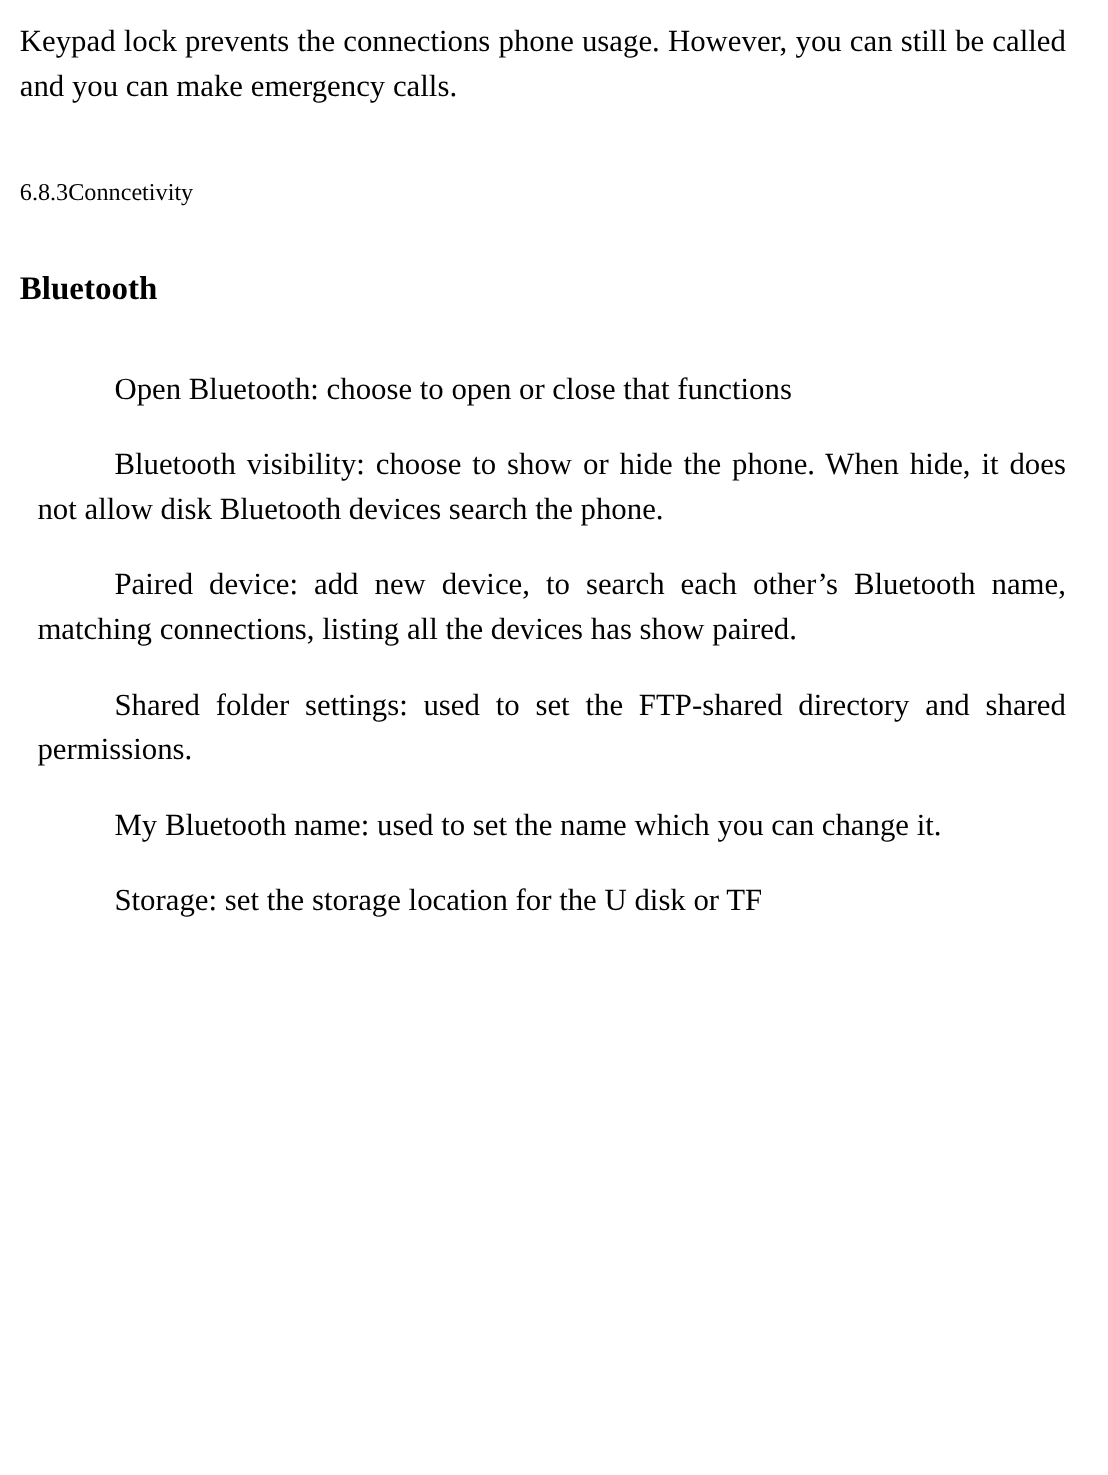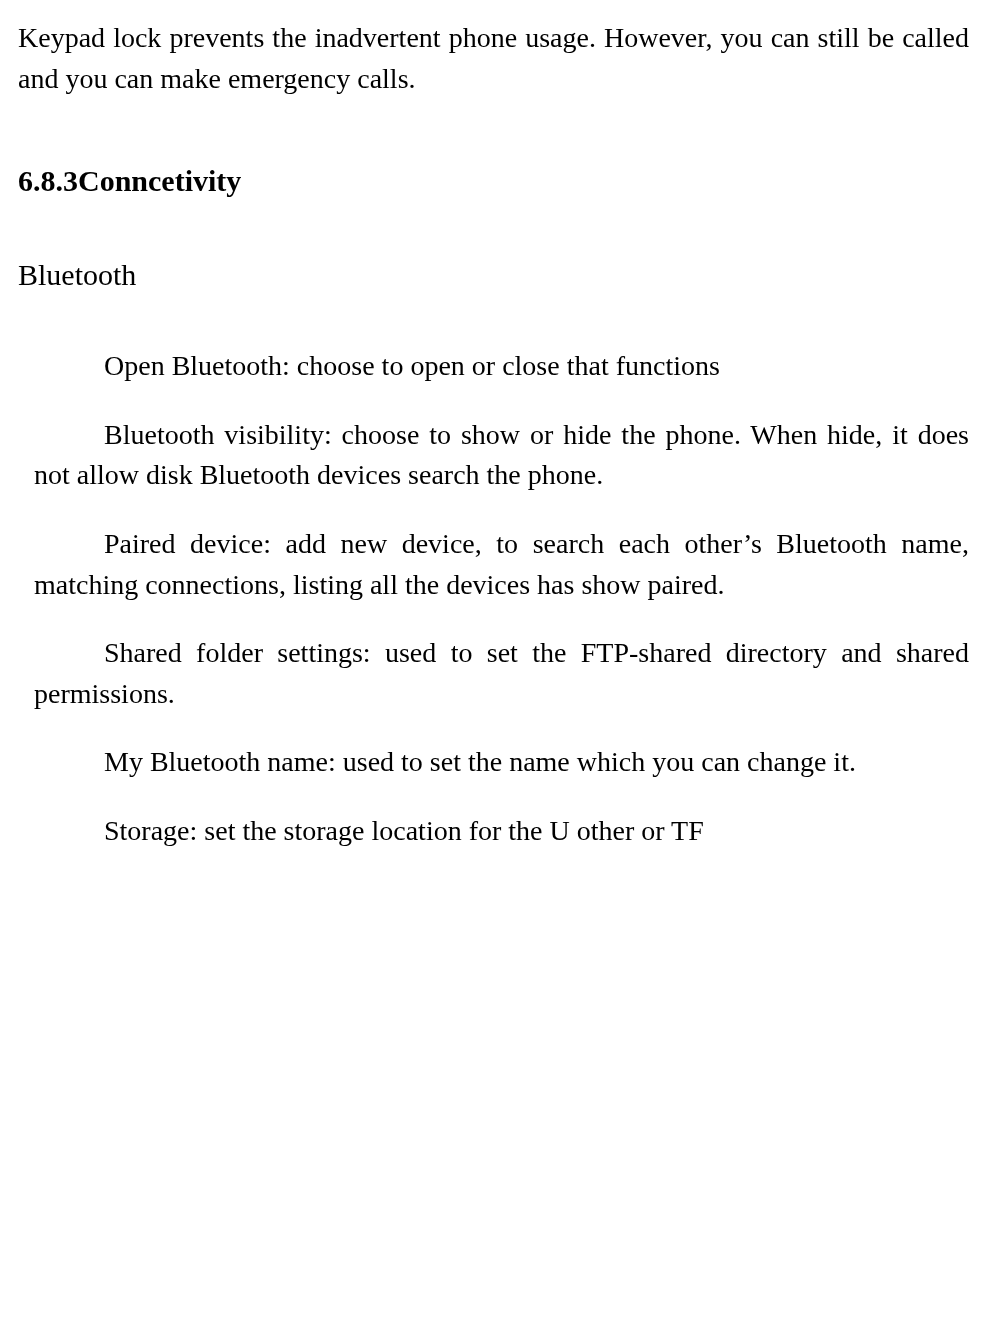--- a/index.html
+++ b/index.html
@@ -18,50 +18,50 @@
       min-height: 1341px;
       padding: 18px 38px 40px 18px;
     }
 
     .intro-paragraph {
       text-align: justify;
       margin-bottom: 60px;
     }
 
     .section-heading {
-      font-weight: bold;
-      font-size: 30px;
+      font-weight: normal;
+      font-size: 22px;
       margin-bottom: 50px;
     }
 
     .sub-heading {
-      font-weight: normal;
+      font-weight: bold;
       font-size: 30px;
       margin-bottom: 50px;
     }
 
     .indented-paragraph {
       text-indent: 70px;
       text-align: justify;
       margin-bottom: 28px;
       margin-left: 16px;
     }
   </style>
 </head>
 <body>
 
-<p class="intro-paragraph">Keypad lock prevents the inadvertent phone usage. However, you can still be called and you can make emergency calls.</p>
+<p class="intro-paragraph">Keypad lock prevents the connections phone usage. However, you can still be called and you can make emergency calls.</p>
 
 <h2 class="section-heading">6.8.3Conncetivity</h2>
 
 <h3 class="sub-heading">Bluetooth</h3>
 
 <p class="indented-paragraph">Open Bluetooth: choose to open or close that functions</p>
 
 <p class="indented-paragraph">Bluetooth visibility: choose to show or hide the phone. When hide, it does not allow disk Bluetooth devices search the phone.</p>
 
 <p class="indented-paragraph">Paired device: add new device, to search each other’s Bluetooth name, matching connections, listing all the devices has show paired.</p>
 
 <p class="indented-paragraph">Shared folder settings: used to set the FTP-shared directory and shared permissions.</p>
 
 <p class="indented-paragraph">My Bluetooth name: used to set the name which you can change it.</p>
 
-<p class="indented-paragraph">Storage: set the storage location for the U other or TF</p>
+<p class="indented-paragraph">Storage: set the storage location for the U disk or TF</p>
 
 </body></html>

